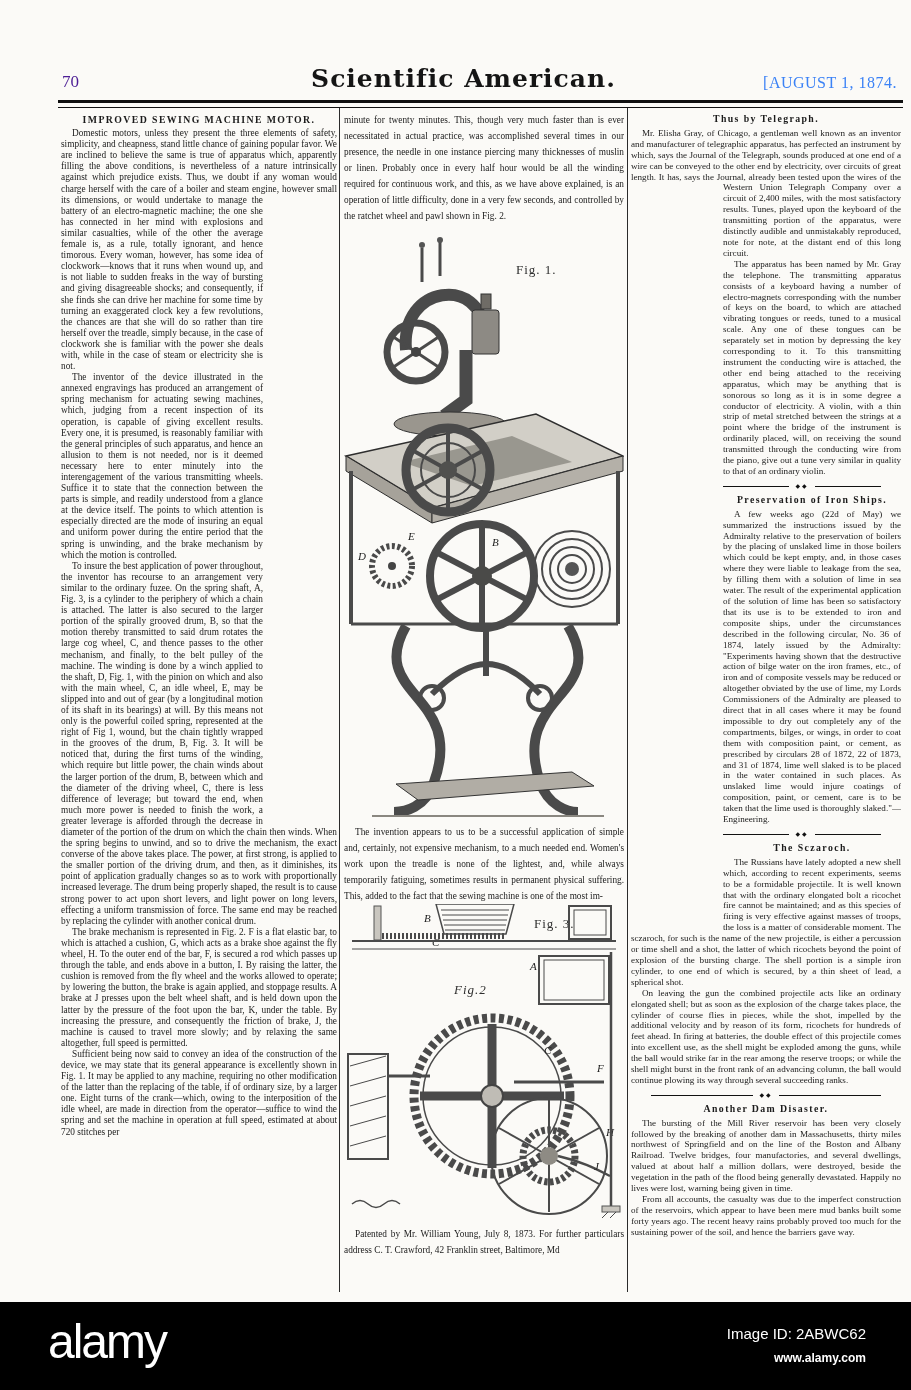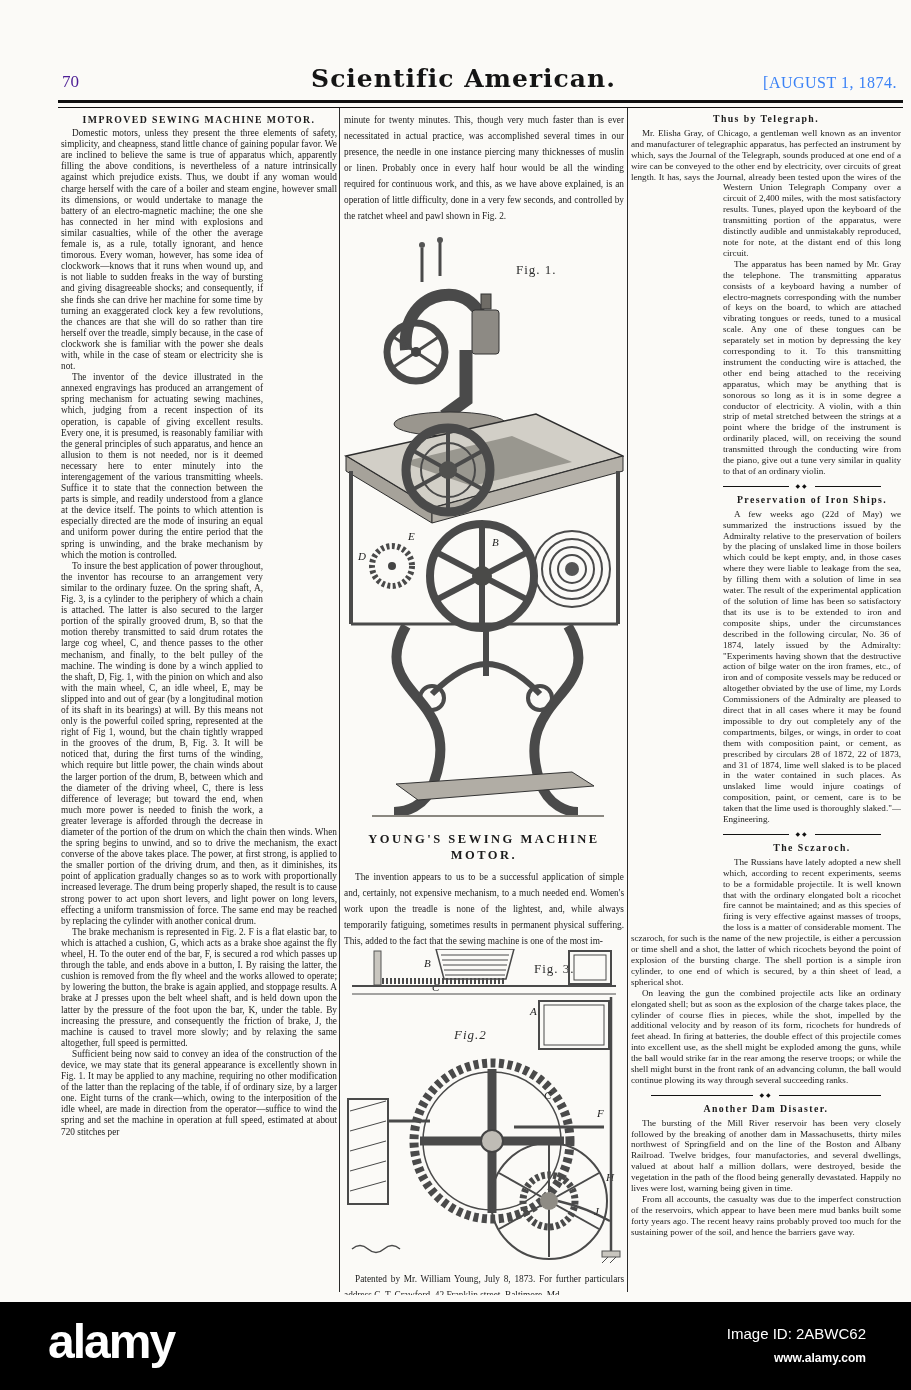--- a/index.html
+++ b/index.html
@@ -29,21 +29,21 @@
   .orn::before,.orn::after{content:"";flex:1;border-top:1px solid #111;}
   .orn span{padding:0 6px;font-size:6px;letter-spacing:2px;font-family:"DejaVu Sans",sans-serif;color:#111;}
   
   svg{display:block;}
   .figlbl{font-family:"Liberation Serif",serif;font-size:13px;fill:#2e2e2e;letter-spacing:1px;}
   .plbl{font-family:"Liberation Serif",serif;font-style:italic;font-size:11px;fill:#222;}
   .eng{stroke:#4a4a4a;fill:none;}
   
   .alamy-bar{position:absolute;left:0;right:0;bottom:0;height:88px;background:#000;}
   .alamy-logo{position:absolute;left:48px;top:12px;color:#fff;font-family:"Liberation Sans",sans-serif;
-              font-weight:bold;font-size:48px;letter-spacing:-2px;}
+              font-weight:normal;font-size:48px;letter-spacing:-2px;}
   .alamy-meta{position:absolute;right:45px;top:20px;text-align:right;color:#fff;
               font-family:"Liberation Sans",sans-serif;font-size:15px;line-height:24px;}
   .alamy-meta .url{font-weight:bold;font-size:12px;}
 </style>
 </head>
 <body>
 
 <div class="page">
 
   <div class="page-number">70</div>
@@ -120,21 +120,20 @@
       <path class="eng" d="M62,402 C22,472 122,470 90,558 C82,584 60,588 50,588" stroke-width="10"></path>
       <path class="eng" d="M224,402 C266,472 166,470 196,558 C204,582 224,588 234,588" stroke-width="10"></path>
       <path class="eng" d="M88,470 C128,430 158,430 196,470" stroke-width="6"></path>
       <circle class="eng" cx="88" cy="474" r="12" stroke-width="4"></circle>
       <circle class="eng" cx="196" cy="474" r="12" stroke-width="4"></circle>
       <line class="eng" x1="142" y1="402" x2="142" y2="452" stroke-width="6"></line>
       <polygon points="52,560 228,548 250,562 74,576" fill="#b1ada5" stroke="#333"></polygon>
       <line x1="28" y1="592" x2="260" y2="592" stroke="#8a8780" stroke-width="2"></line>
     </svg>
 
-    <div class="caption">YOUNG'S SEWING MACHINE MOTOR.</div>
     <p>The invention appears to us to be a successful application of simple and, certainly, not expensive mechanism, to a much needed end. Women's work upon the treadle is none of the lightest, and, while always temporarily fatiguing, sometimes results in permanent physical suffering. This, added to the fact that the sewing machine is one of the most im-</p>
 
     <svg width="280" height="322" viewBox="0 0 280 322">
 
       <rect x="30" y="2" width="7" height="34" fill="#c9c6bf" stroke="#555"></rect>
       <polygon class="eng" points="92,0 170,0 162,30 100,30" stroke-width="1.5"></polygon>
       <line class="eng" x1="97" y1="6" x2="165" y2="6" stroke-width="1"></line>
       <line class="eng" x1="98" y1="11" x2="164" y2="11" stroke-width="1"></line>
       <line class="eng" x1="99" y1="16" x2="163" y2="16" stroke-width="1"></line>
       <line class="eng" x1="100" y1="21" x2="162" y2="21" stroke-width="1"></line>

